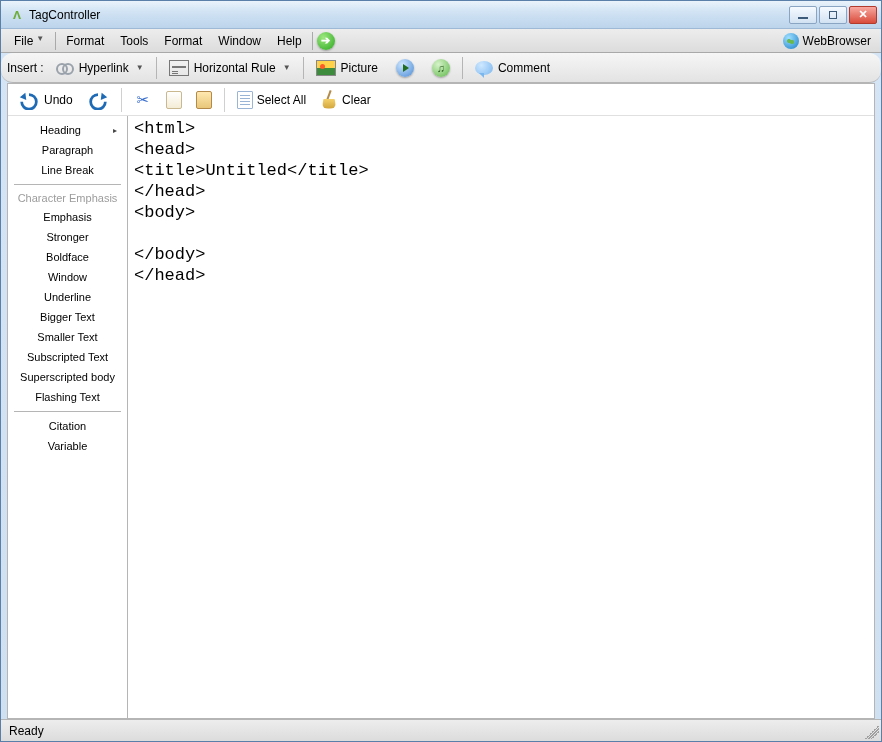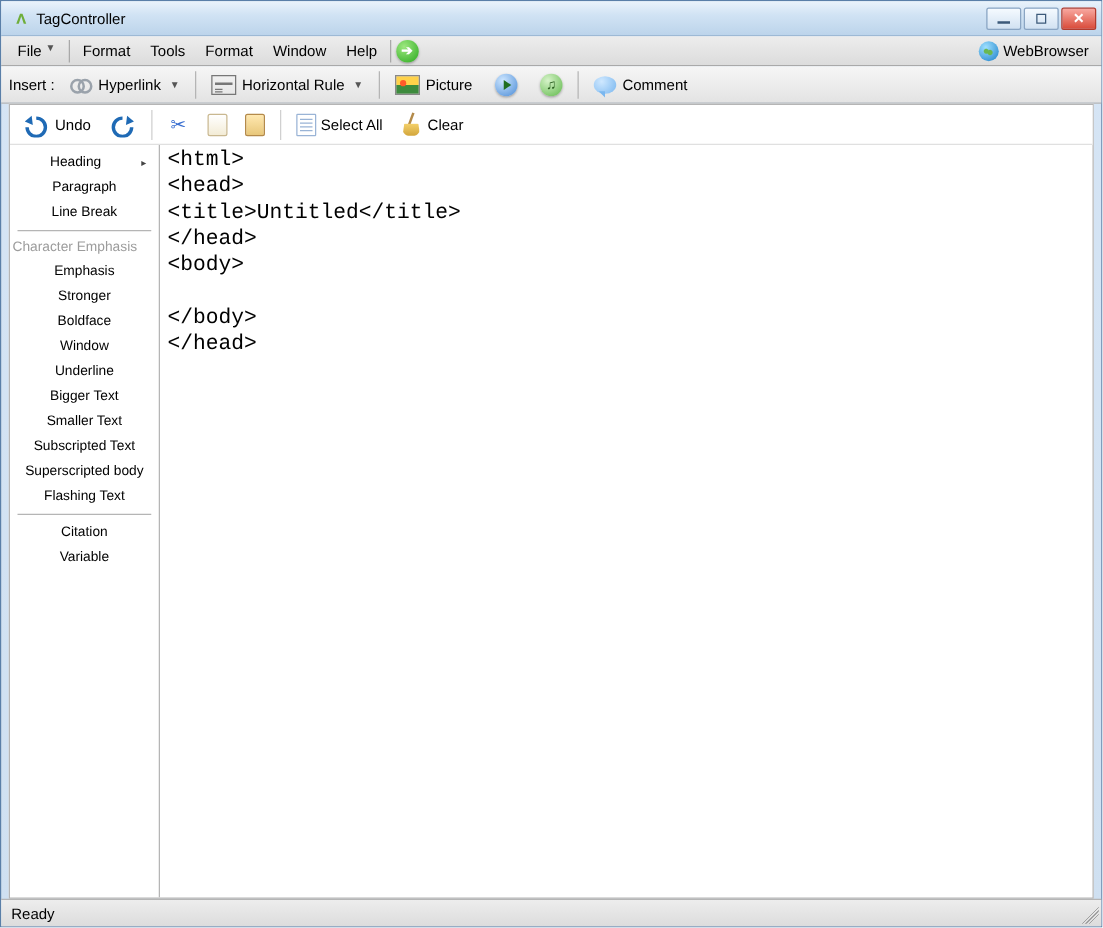--- a/index.html
+++ b/index.html
@@ -70,20 +70,21 @@
               radial-gradient(circle at 30% 50%, #6ab850 18%, transparent 28%); }
 
 
 .insertbar {
   height: 30px;
   background: linear-gradient(to bottom, #f6f6f6 0%, #e3e3e3 100%);
   border-bottom: 1px solid #b5b5b5;
   display: flex; align-items: center;
   padding: 0 6px; gap: 6px;
   font-size: 12px;
+  border-radius: 12px;
 }
 .ibtn { display:flex; align-items:center; gap:5px; padding:2px 6px; cursor:default; }
 .ibtn .drop { font-size:8px; color:#555; margin-left:2px;}
 .vsep { width:1px; height:22px; background:#b5b5b5; }
 .icon-link { width:18px; height:14px; position:relative;}
 .icon-link::before, .icon-link::after {
   content:""; position:absolute; width:8px; height:8px; border:2px solid #9aa2ab; border-radius:50%;
 }
 .icon-link::before { left:0; top:2px;}
 .icon-link::after { right:0; top:2px;}
@@ -170,21 +171,21 @@
 .content { flex:1; display:flex; overflow:hidden; }
 .sidebar {
   width:120px; border-right:1px solid #b5b5b5;
   display:flex; flex-direction:column; padding:4px 2px; font-size:11px;
 }
 .side-item { text-align:center; padding:4px 0; cursor:default; display:flex; align-items:center; justify-content:center; gap:2px;}
 .side-item .drop { font-size:8px; color:#444; margin-left:auto; padding-right:6px;}
 .side-item.first { display:flex; justify-content:space-between; padding:4px 2px 4px 0;}
 .side-item.first .lbl { flex:1; text-align:center;}
 .side-divider { height:1px; background:#b5b5b5; margin:4px 4px;}
-.side-title { padding:3px 0; color:#9c9c9c; font-size:11px;}
+.side-title { text-align:center; padding:3px 0; color:#9c9c9c; font-size:11px;}
 .editor {
   flex:1; padding:2px 6px;
   font-family: "Courier New", monospace; font-size:17px;
   line-height:21px; white-space:pre; overflow:auto;
 }
 
 
 .statusbar {
   height:22px;
   background: linear-gradient(to bottom, #ededed, #dcdcdc);

